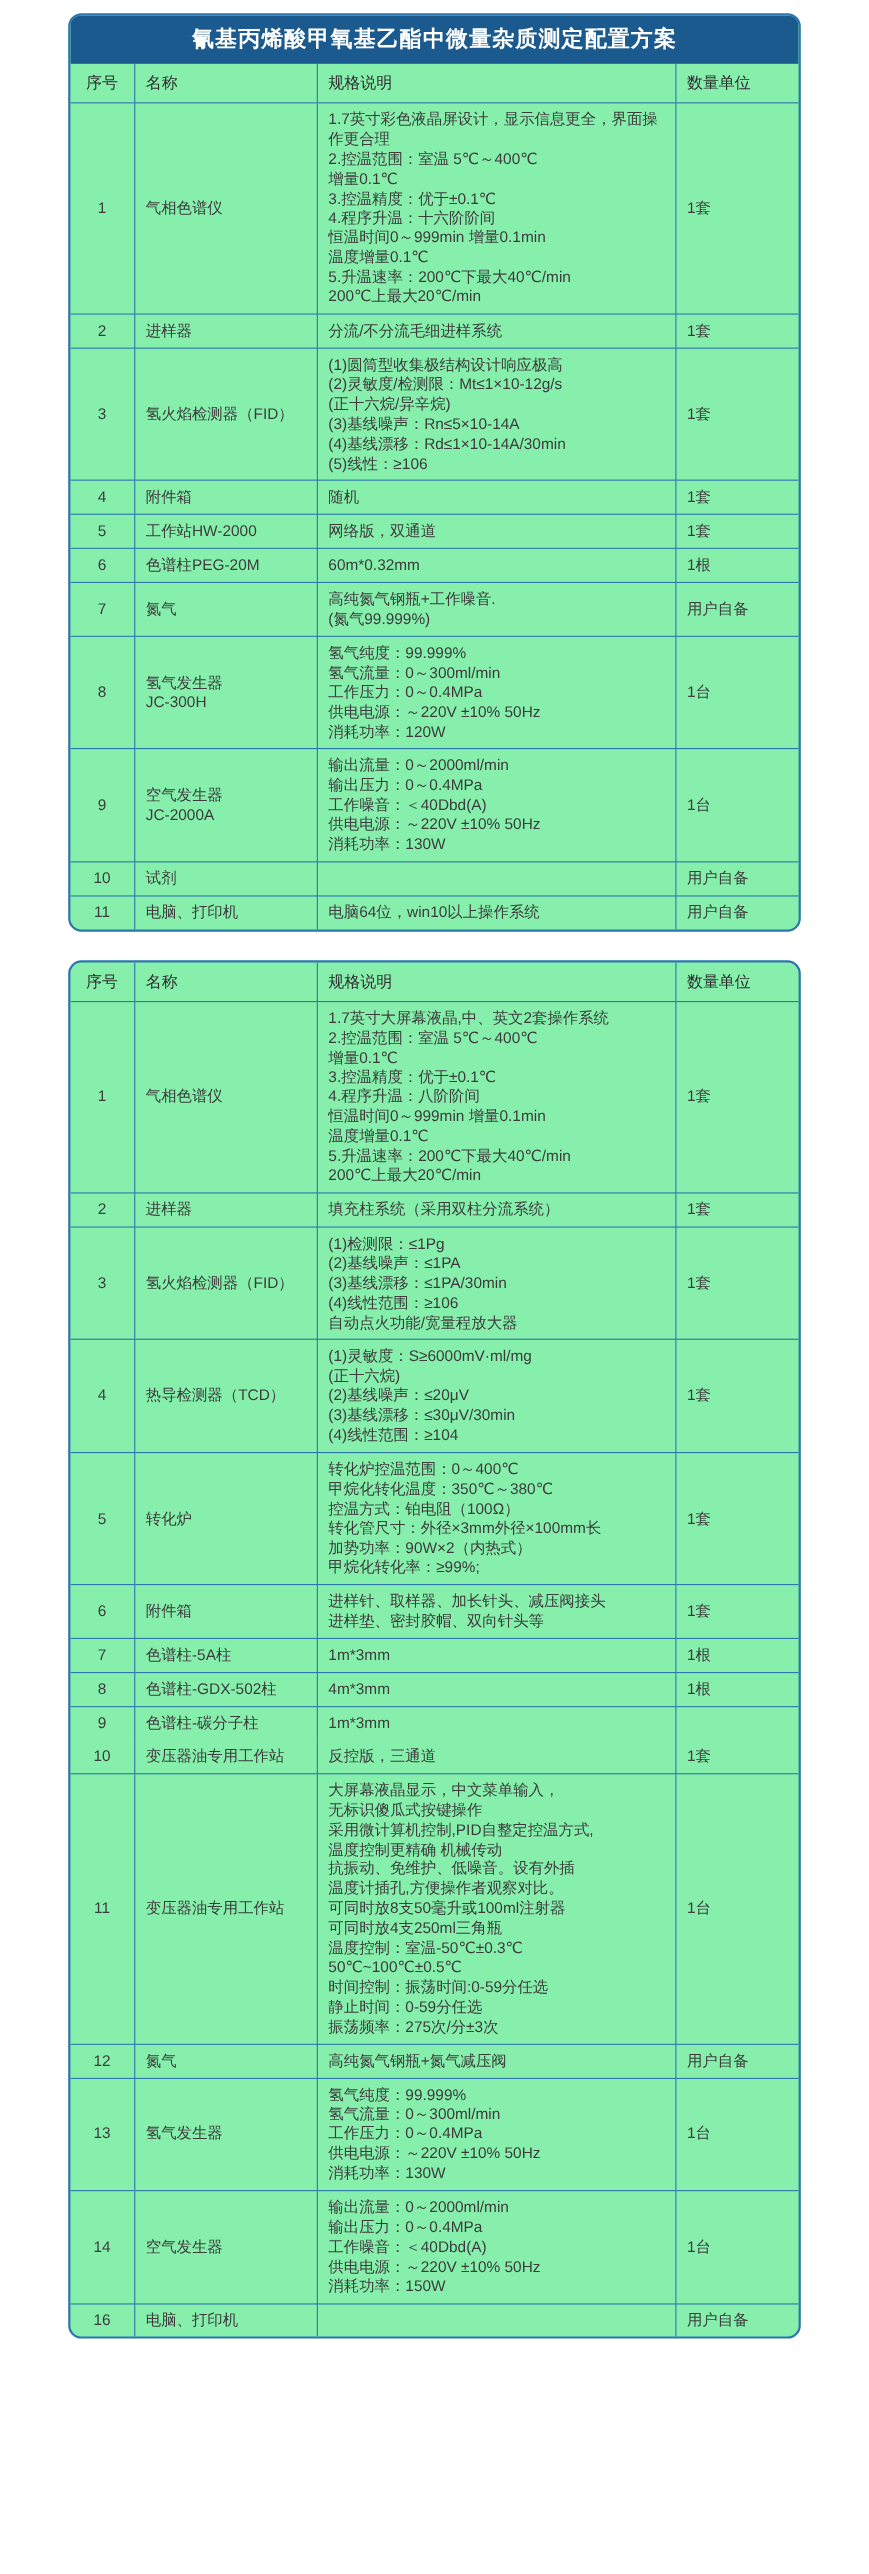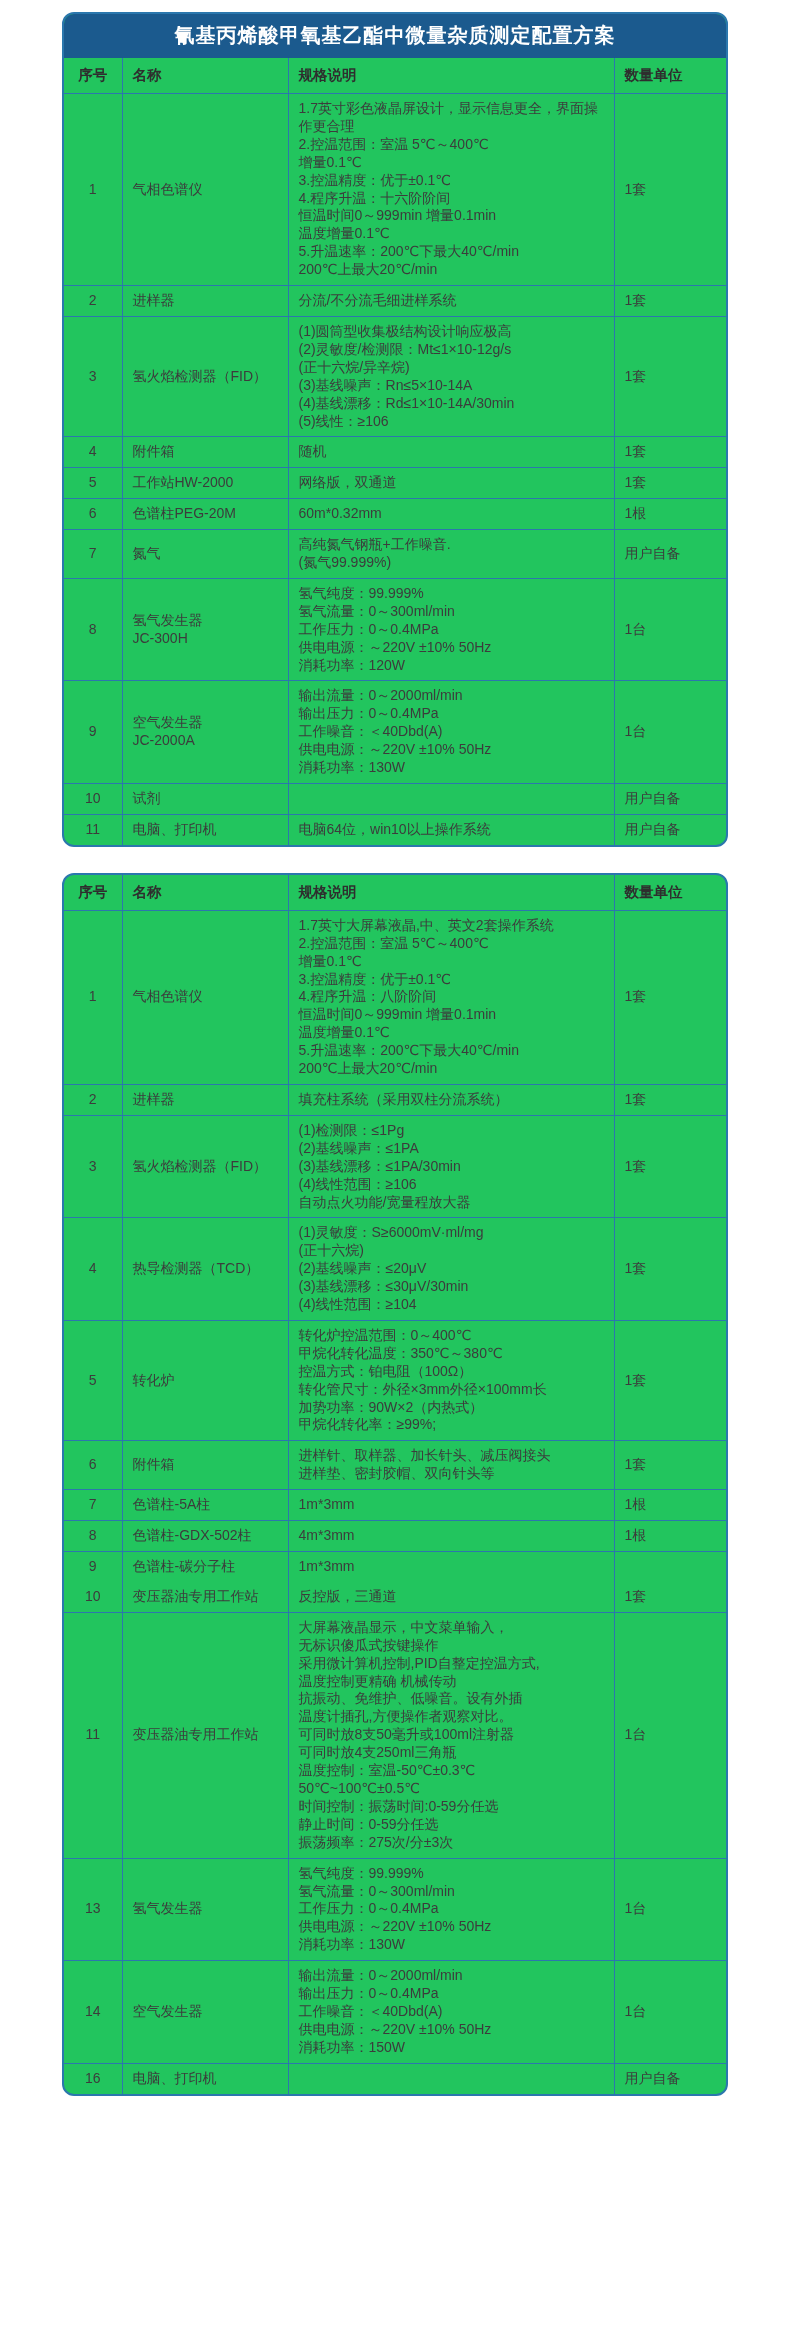--- a/index.html
+++ b/index.html
@@ -19,21 +19,21 @@
   main{
     padding:12px 62px 16px 62px;
     display:flex;
     flex-direction:column;
     gap:26px;
   }
   .scheme-table{
     border:2px solid var(--border);
     border-radius:12px;
     overflow:hidden;
-    background:#22c55e;
+    background:#86efac;
   }
   .tbl-title{
     background:var(--header-bg);
     color:var(--title-text);
     font-size:20px;
     font-weight:bold;
     text-align:center;
     padding:8px 6px 9px 6px;
     letter-spacing:1px;
   }
@@ -42,21 +42,21 @@
     border-collapse:collapse;
     table-layout:fixed;
     font-size:14px;
   }
   col.c-no{width:58px;}
   col.c-name{width:166px;}
   col.c-spec{width:326px;}
   col.c-qty{width:112px;}
   th{
     font-size:14.5px;
-    font-weight:bold;
+    font-weight:normal;
     color:#2e2e2e;
     text-align:left;
     padding:8px 10px;
     border-bottom:1.5px solid var(--border);
     border-right:1.5px solid var(--border);
   }
   th.c-no{text-align:center;}
   td{
     padding:6px 10px;
     border-bottom:1.5px solid var(--border);
@@ -299,20 +299,26 @@
 可同时放8支50毫升或100ml注射器
 可同时放4支250ml三角瓶
 温度控制：室温-50℃±0.3℃
 50℃~100℃±0.5℃
 时间控制：振荡时间:0-59分任选
 静止时间：0-59分任选
 振荡频率：275次/分±3次</td>
             <td class="cell-qty">1台</td>
           </tr>
           <tr>
+            <td class="cell-no">12</td>
+            <td class="cell-name">氮气</td>
+            <td class="cell-spec">高纯氮气钢瓶+氮气减压阀</td>
+            <td class="cell-qty">用户自备</td>
+          </tr>
+          <tr>
             <td class="cell-no">13</td>
             <td class="cell-name">氢气发生器</td>
             <td class="cell-spec">氢气纯度：99.999%
 氢气流量：0～300ml/min
 工作压力：0～0.4MPa
 供电电源：～220V ±10% 50Hz
 消耗功率：130W</td>
             <td class="cell-qty">1台</td>
           </tr>
           <tr>

